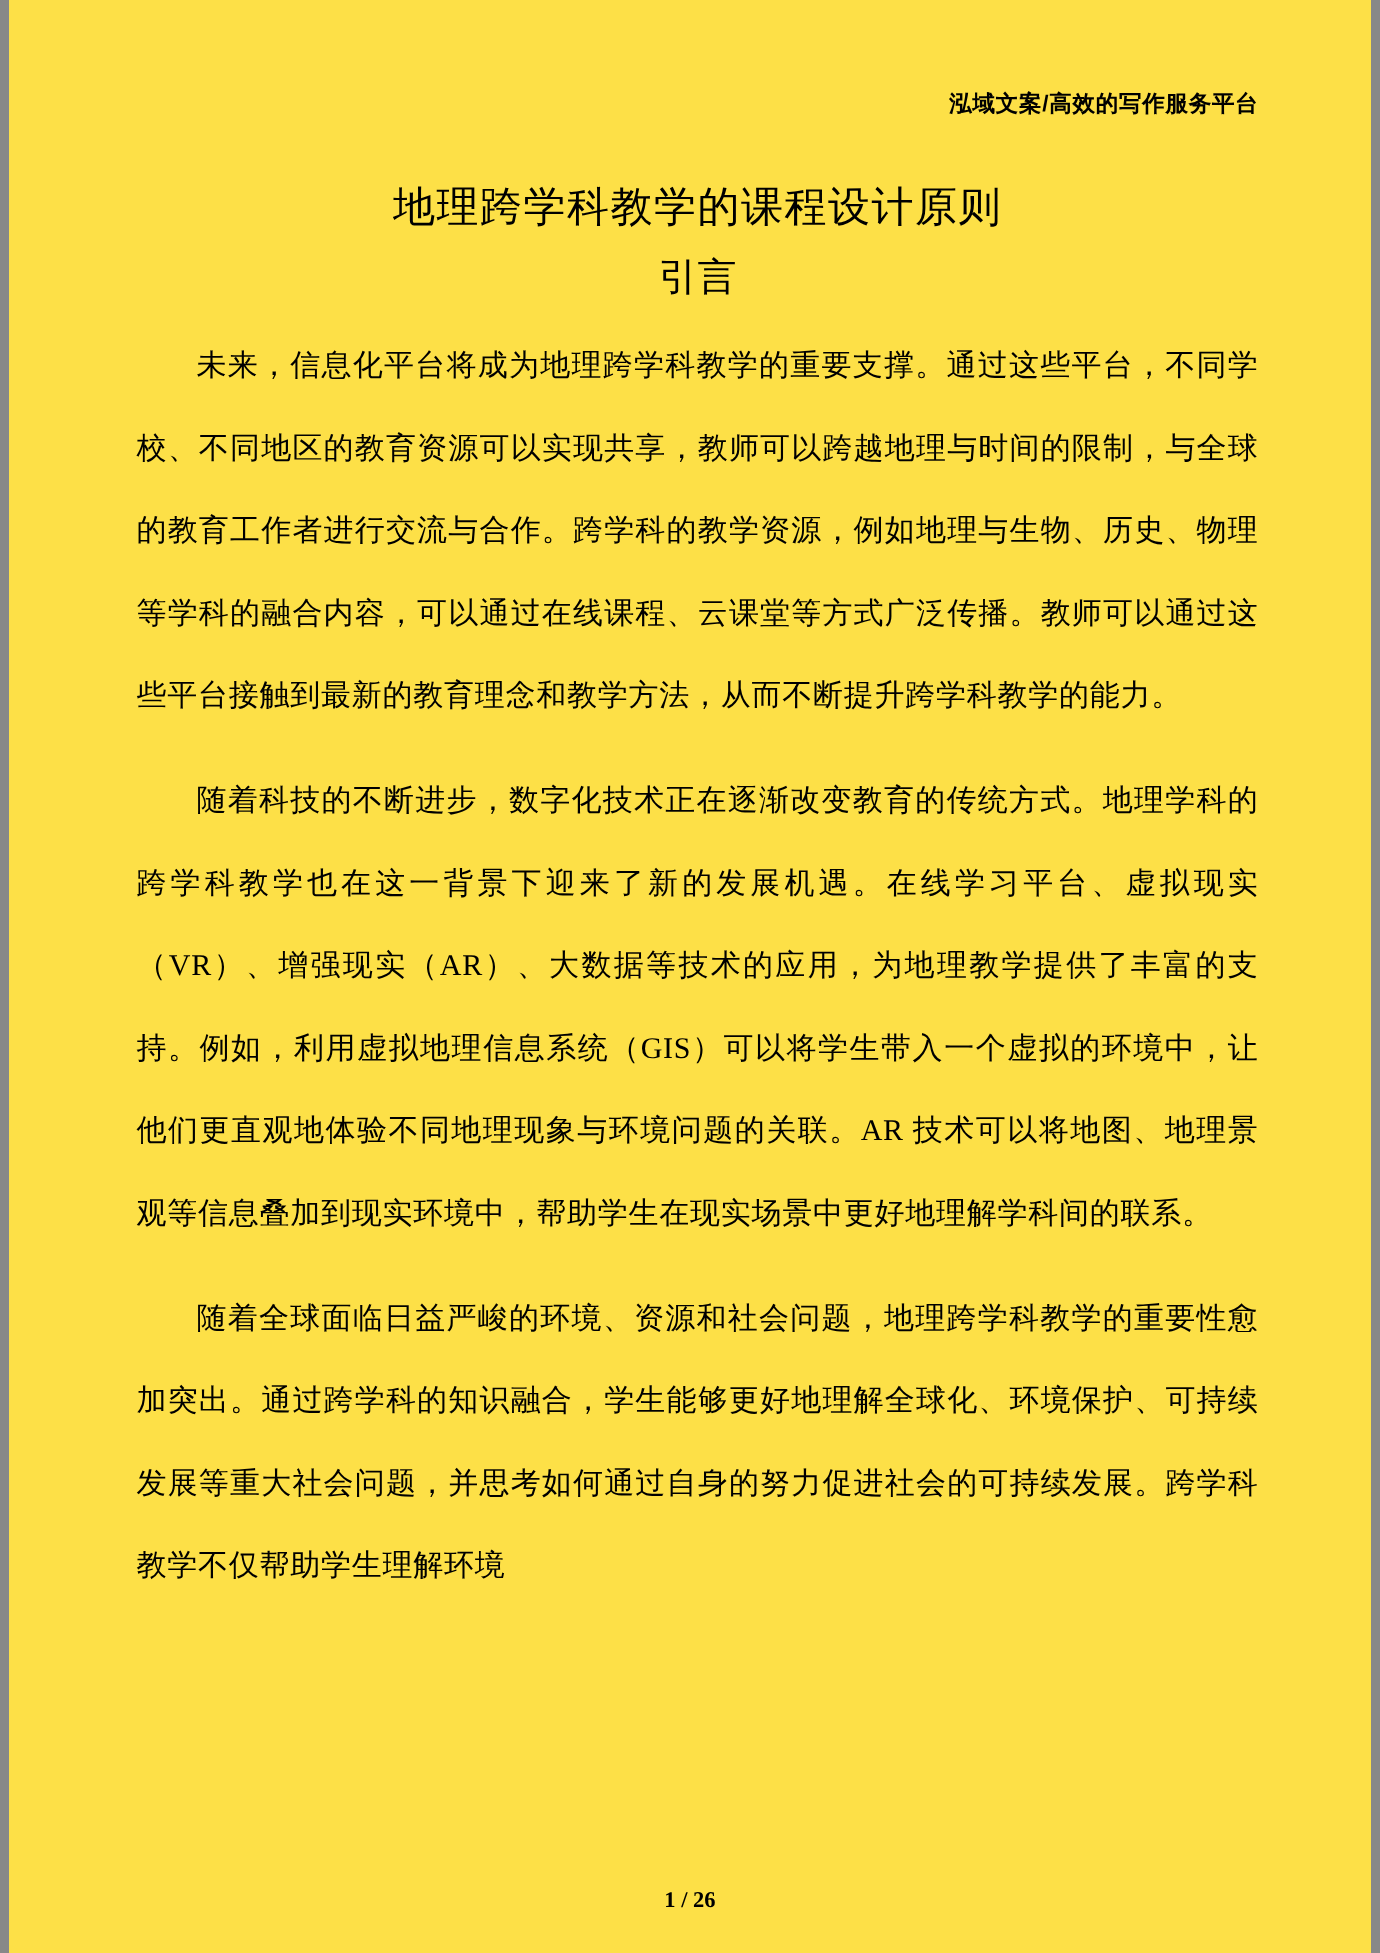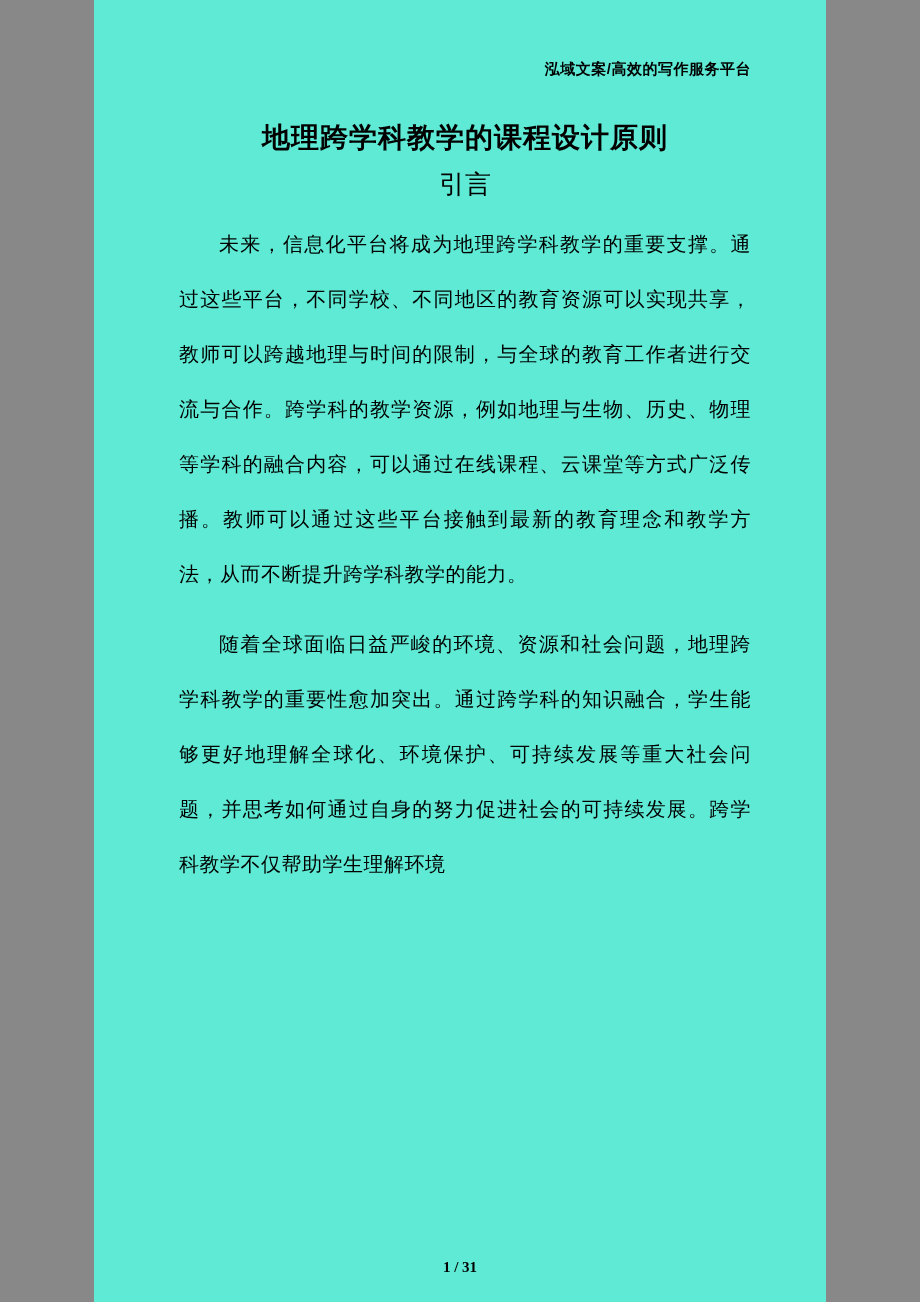--- a/index.html
+++ b/index.html
@@ -1,22 +1,22 @@
 <!DOCTYPE html>
 <html lang="zh"><head>
 <meta charset="utf-8">
 <style>
   * { margin: 0; padding: 0; box-sizing: border-box; }
   html, body { background: #888; }
   .page {
     position: relative;
-    width: 732px;
+    width: 908px;
     height: 1302px;
     margin: 0 auto;
-    background: #5eead4;
+    background: #fde047;
     color: #000000;
     overflow: hidden;
   }
   .doc-header {
     position: absolute;
     top: 60px;
     left: 85px;
     right: 75px;
     text-align: right;
     font-family: "Liberation Sans", "DejaVu Sans", sans-serif;
@@ -27,21 +27,21 @@
   }
   .doc-body {
     position: absolute;
     top: 118px;
     left: 85px;
     right: 75px;
   }
   .doc-title {
     text-align: center;
     font-family: "Liberation Sans", "DejaVu Sans", sans-serif;
-    font-weight: 700;
+    font-weight: 400;
     font-size: 28px;
     line-height: 40px;
     letter-spacing: 1px;
   }
   .section-heading {
     text-align: center;
     font-family: "Liberation Sans", "DejaVu Sans", sans-serif;
     font-weight: 400;
     font-size: 26px;
     line-height: 36px;
@@ -77,21 +77,22 @@
     <span>泓域文案/高效的写作服务平台</span>
   </div>
 
   <div class="doc-body">
     <h1 class="doc-title">地理跨学科教学的课程设计原则</h1>
 
     <h2 class="section-heading">引言</h2>
 
     <p class="doc-paragraph">未来，信息化平台将成为地理跨学科教学的重要支撑。通过这些平台，不同学校、不同地区的教育资源可以实现共享，教师可以跨越地理与时间的限制，与全球的教育工作者进行交流与合作。跨学科的教学资源，例如地理与生物、历史、物理等学科的融合内容，可以通过在线课程、云课堂等方式广泛传播。教师可以通过这些平台接触到最新的教育理念和教学方法，从而不断提升跨学科教学的能力。</p>
 
+    <p class="doc-paragraph">随着科技的不断进步，数字化技术正在逐渐改变教育的传统方式。地理学科的跨学科教学也在这一背景下迎来了新的发展机遇。在线学习平台、虚拟现实（VR）、增强现实（AR）、大数据等技术的应用，为地理教学提供了丰富的支持。例如，利用虚拟地理信息系统（GIS）可以将学生带入一个虚拟的环境中，让他们更直观地体验不同地理现象与环境问题的关联。AR 技术可以将地图、地理景观等信息叠加到现实环境中，帮助学生在现实场景中更好地理解学科间的联系。</p>
 
     <p class="doc-paragraph">随着全球面临日益严峻的环境、资源和社会问题，地理跨学科教学的重要性愈加突出。通过跨学科的知识融合，学生能够更好地理解全球化、环境保护、可持续发展等重大社会问题，并思考如何通过自身的努力促进社会的可持续发展。跨学科教学不仅帮助学生理解环境</p>
   </div>
 
   <div class="doc-footer">
-    <span>1 / 31</span>
+    <span>1 / 26</span>
   </div>
 
 </div>
 
 </body></html>

